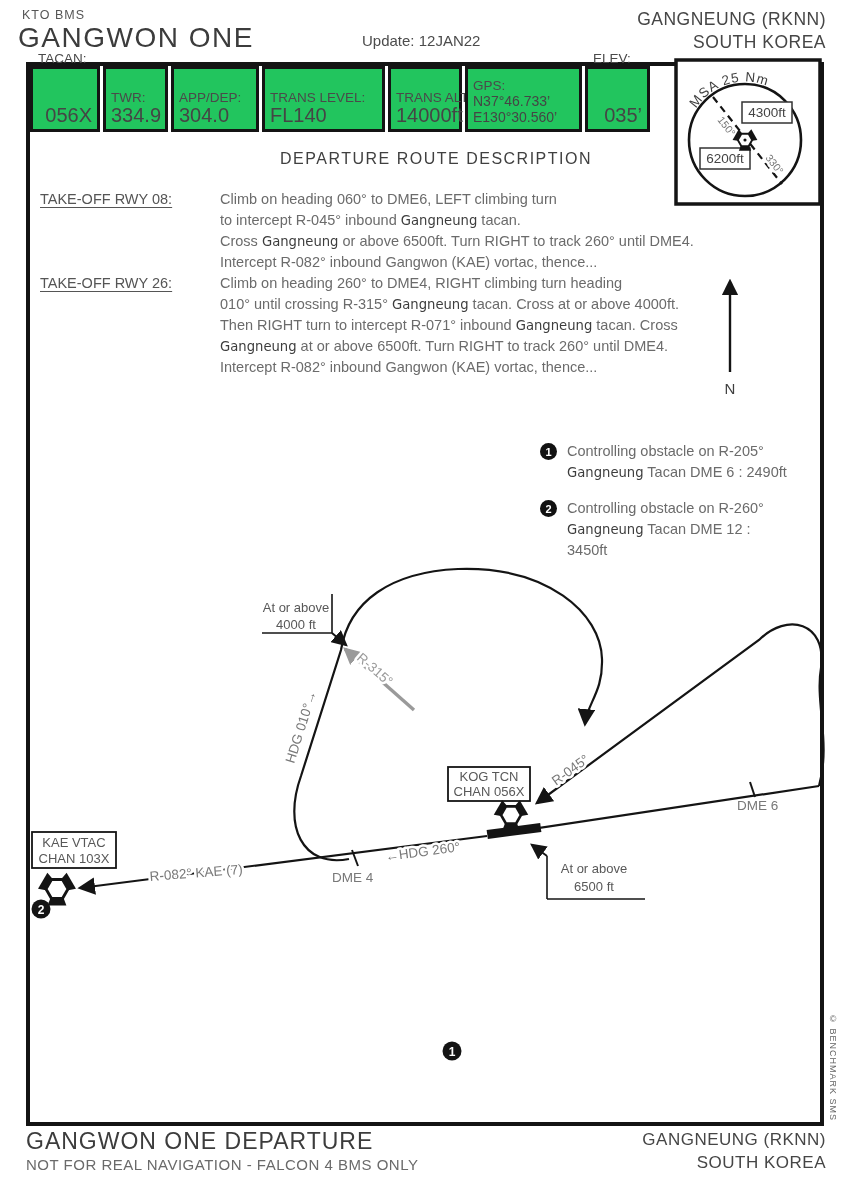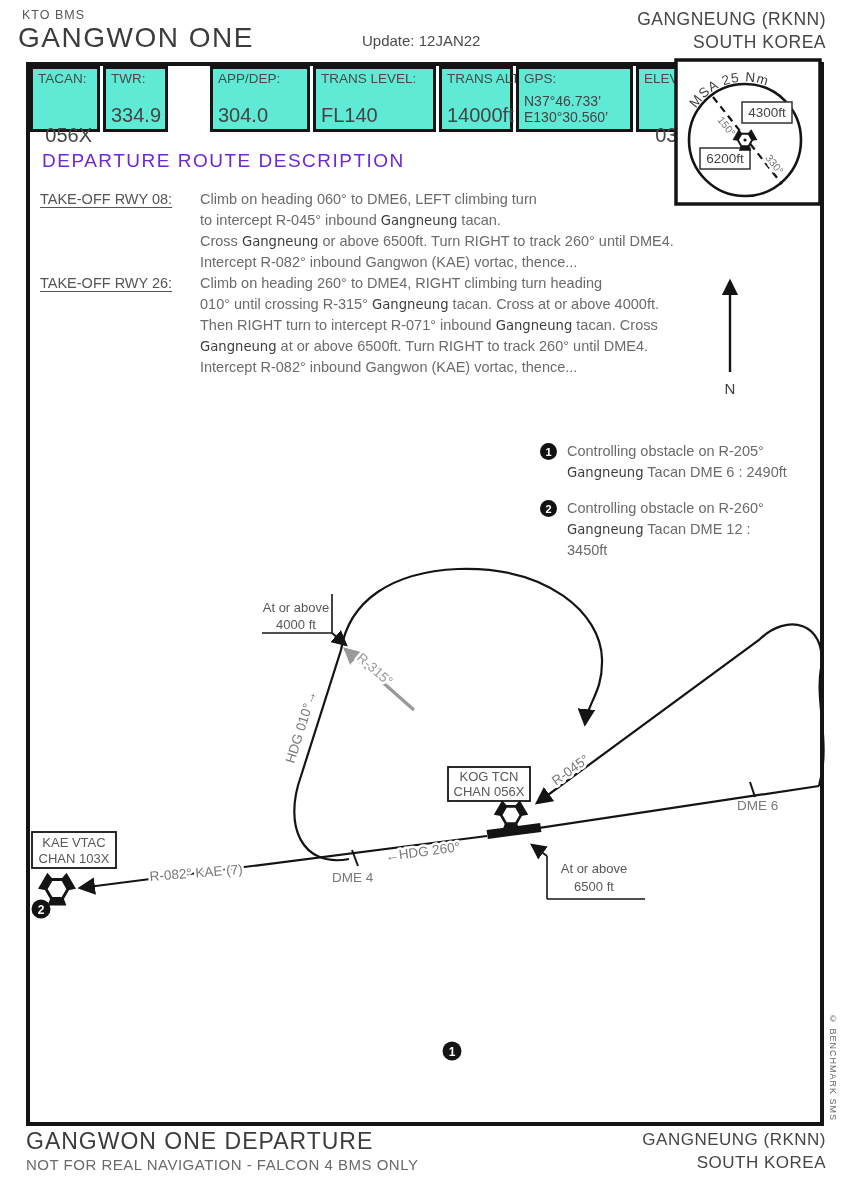--- a/index.html
+++ b/index.html
@@ -8,34 +8,34 @@
   .abs{position:absolute;}
   
   .doc-code{left:22px;top:8px;font-size:12.5px;letter-spacing:1px;color:#565656;}
   .main-title{left:18px;top:22px;font-size:28px;letter-spacing:1.5px;color:#3c3c3c;}
   .update{left:362px;top:32px;font-size:15px;color:#4c4c4c;}
   .hdr-right{right:24px;top:8px;text-align:right;font-size:17.5px;color:#464646;line-height:23px;letter-spacing:.5px;}
   
   .frame{left:26px;top:62px;width:790px;height:1056px;border:4px solid #141414;}
   
   .datastrip{left:30px;top:66px;display:flex;gap:3px;height:66px;}
-  .ds-cell{box-sizing:border-box;border:3px solid #141414;background:#5eead4;display:flex;flex-direction:column;
-           justify-content:space-between;padding:2px 5px 3px 5px;}
+  .ds-cell{box-sizing:border-box;border:3px solid #141414;background:#22c55e;display:flex;flex-direction:column;
+           justify-content:flex-end;padding:2px 5px 3px 5px;}
   .ds-cell:nth-child(1){width:70px;} .ds-cell:nth-child(2){width:65px;}
-  .ds-cell:nth-child(3){width:100px;margin-left:39px;} .ds-cell:nth-child(4){width:123px;}
+  .ds-cell:nth-child(3){width:88px;} .ds-cell:nth-child(4){width:123px;}
   .ds-cell:nth-child(5){width:74px;} .ds-cell:nth-child(6){width:117px;}
   .ds-cell:nth-child(7){width:65px;}
   .ds-label{font-size:13.5px;color:#4a4a4a;white-space:nowrap;}
   .ds-value{font-size:20px;color:#454545;line-height:21px;white-space:nowrap;}
   .ds-cell.right .ds-value{text-align:right;margin-top:39px;}
   .ds-cell.small .ds-value{font-size:14px;line-height:16px;margin-bottom:1px;}
   
-  .route-title{left:42px;top:150px;width:550px;text-align:left;font-size:19px;letter-spacing:1.5px;color:#6d28d9;}
+  .route-title{left:42px;top:150px;width:550px;text-align:right;font-size:16px;letter-spacing:1.5px;color:#404040;}
   .proc-list{left:40px;top:189px;width:720px;}
-  .proc{display:flex;align-items:flex-start;}
+  .proc{display:flex;align-items:flex-start;gap:20px;}
   .proc-label{width:160px;flex:none;font-size:14.5px;color:#555;text-decoration:underline;text-underline-offset:3px;line-height:21px;}
   .proc-lines{flex:1;}
   .tline{font-size:14.5px;color:#6b6b6b;line-height:21px;white-space:nowrap;}
   .alt{font-family:"DejaVu Sans",sans-serif;font-size:13.2px;color:#3d3d3d;}
   
   .notes{left:540px;top:441px;width:300px;}
   .note{display:flex;align-items:flex-start;margin-bottom:15px;}
   .note-bullet{flex:none;width:17px;height:17px;border-radius:50%;background:#111;color:#fff;
                font-size:11px;font-weight:bold;display:flex;align-items:center;justify-content:center;margin:2px 10px 0 0;}
   

